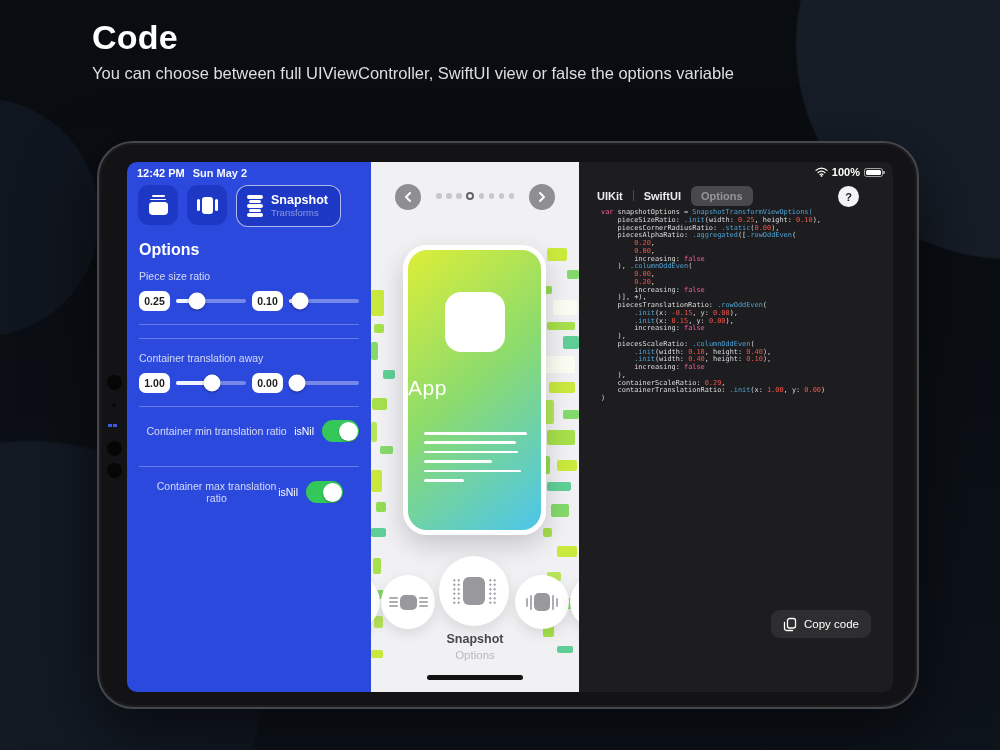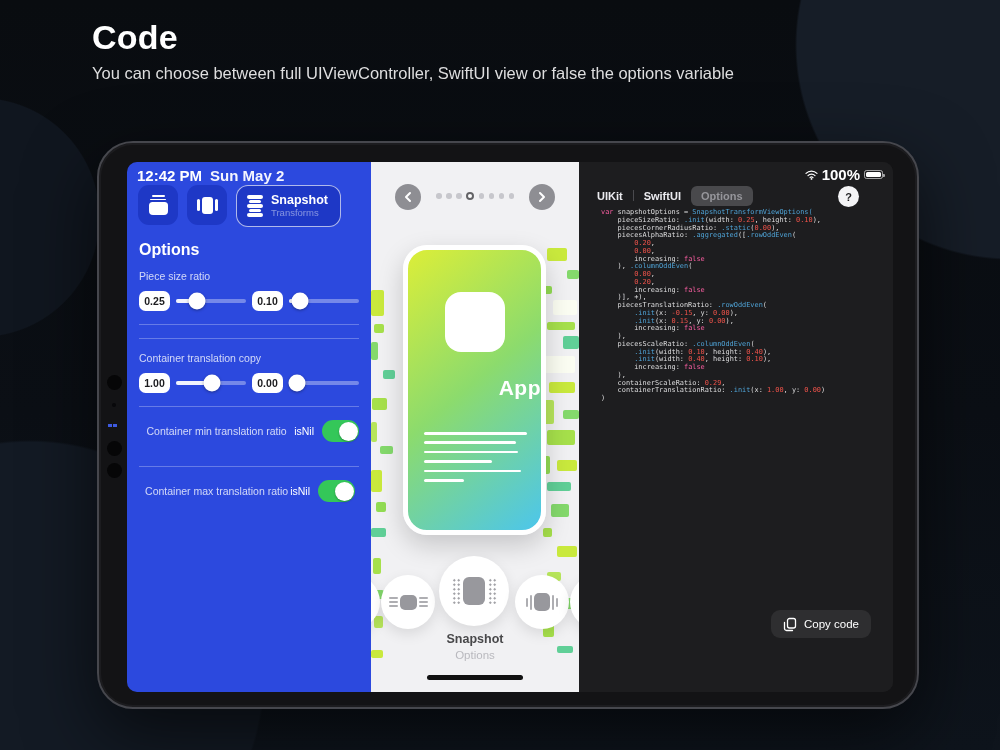--- a/index.html
+++ b/index.html
@@ -28,21 +28,21 @@
   .bezel-dot{ position:absolute; border-radius:50%; background:#000; }
   .smart-pins{ position:absolute; left:9px; top:280px; width:9px; height:5px;
     background:radial-gradient(circle 2px at 2px 2.5px,#3d5ae0 90%,transparent 100%),
                radial-gradient(circle 2px at 7px 2.5px,#3d5ae0 90%,transparent 100%); }
   .screen{
     position:absolute; left:28px; top:19px; width:766px; height:530px;
     border-radius:10px; overflow:hidden; background:#1d1d1f; display:flex;
   }
   
   .statusbar{ position:absolute; left:0; top:0; width:100%; height:20px; z-index:40;
-    display:flex; align-items:center; font-size:15px; font-weight:700; color:#fff; }
+    display:flex; align-items:center; font-size:11px; font-weight:700; color:#fff; }
   .sb-left{ position:absolute; left:10px; top:5px; display:flex; gap:8px; }
   .sb-right{ position:absolute; right:10px; top:4px; display:flex; gap:4px; align-items:center; }
   .battery{ position:relative; width:19px; height:9px; border:1px solid rgba(255,255,255,.6);
     border-radius:2.5px; }
   .battery i{ position:absolute; left:1px; top:1px; bottom:1px; right:1px; background:#fff; border-radius:1.5px; }
   .battery:after{ content:""; position:absolute; right:-3px; top:2.5px; width:2px; height:3px;
     background:rgba(255,255,255,.6); border-radius:0 1px 1px 0; }
 
   
   .panel-blue{ width:244px; height:100%; background:#2c49de; position:relative; flex:none; }
@@ -90,22 +90,22 @@
   .dots{ position:absolute; left:0; right:0; top:31px; display:flex; gap:4.5px; justify-content:center; z-index:5; }
   .dot{ width:5.5px; height:5.5px; border-radius:50%; background:#c7c7cc; }
   .dot.active{ width:8px; height:8px; background:#fdfdfd; border:2px solid #636366; margin-top:-1.5px; }
   .piece{ position:absolute; border-radius:2px; z-index:1; }
   .app-card{ position:absolute; left:32px; top:83px; width:143px; height:290px; z-index:3;
     border-radius:24px; border:5px solid #fff;
     background:linear-gradient(140deg,#dcee38 0%, #8cdb6d 48%, #4cc6ec 100%);
     box-shadow:0 10px 26px rgba(0,0,0,.18); }
   .app-icon{ position:absolute; left:50%; top:42px; transform:translateX(-50%);
     width:60px; height:60px; background:#fff; border-radius:16px; }
-  .app-label{ position:absolute; left:0; right:0; top:126px; text-align:right;
-    font-size:21px; font-weight:700; color:#fff; letter-spacing:.5px; }
+  .app-label{ position:absolute; left:0; right:0; top:126px; text-align:left;
+    font-size:21px; font-weight:400; color:#fff; letter-spacing:.5px; }
   .app-lines{ position:absolute; left:16px; top:182px; }
   .app-lines b{ display:block; height:2.6px; background:#fff; border-radius:1.5px; margin-bottom:6.8px; }
   .sel-circle{ position:absolute; border-radius:50%; background:#fff; z-index:4;
     box-shadow:0 5px 14px rgba(0,0,0,.10); display:flex; align-items:center; justify-content:center; }
   .fx-center{ background:#98989d; border-radius:5px; }
   .fx-lines{ display:flex; flex-direction:column; gap:2.5px; }
   .fx-lines b{ display:block; width:9px; height:1.6px; background:#aeaeb2; border-radius:1px; }
   .fx-dots{ width:9px; height:26px;
     background-image:radial-gradient(circle 1.1px,#9a9a9f 1px,transparent 1.2px);
     background-size:4.5px 4.5px; }
@@ -211,21 +211,21 @@
               <div class="thumb" style="left: 30%;"></div>
             </div>
             <div class="valuebox">0.10</div>
             <div class="track">
               <div class="fill" style="width: 15%;"></div>
               <div class="thumb" style="left: 15%;"></div>
             </div>
           </div>
           <div class="divider"></div>
           <div class="divider"></div>
-          <div class="ctl-label" style="margin-top: 4px;">Container translation copy</div>
+          <div class="ctl-label" style="margin-top: 4px;">Container translation away</div>
           <div class="slider-pair">
             <div class="valuebox">1.00</div>
             <div class="track">
               <div class="fill" style="width: 52%;"></div>
               <div class="thumb" style="left: 52%;"></div>
             </div>
             <div class="valuebox">0.00</div>
             <div class="track">
               <div class="fill" style="width: 12%;"></div>
               <div class="thumb" style="left: 12%;"></div>
@@ -233,21 +233,21 @@
           </div>
           <div class="divider"></div>
           <div class="toggle-row" style="margin: 2px 0px 24px;">
             <div class="ctl-label">Container min translation ratio</div>
             <span class="isnil">isNil</span>
             <div class="toggle">
               <i></i>
             </div>
           </div>
           <div class="divider"></div>
-          <div class="toggle-row" style="margin: 2px 4px;">
+          <div class="toggle-row" style="margin: 2px 16px;">
             <div class="ctl-label">Container max translation ratio</div>
             <span class="isnil">isNil</span>
             <div class="toggle">
               <i></i>
             </div>
           </div>
         </div>
     </div>
 
     <div class="panel-preview">

